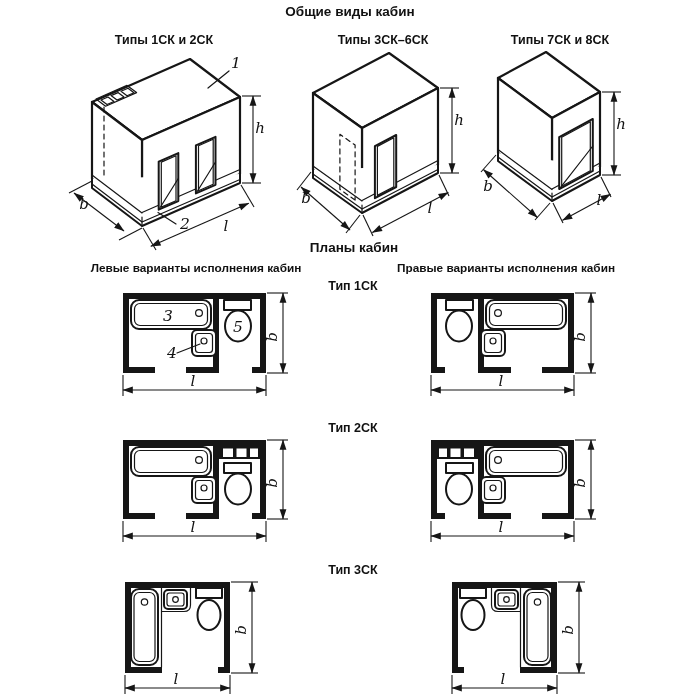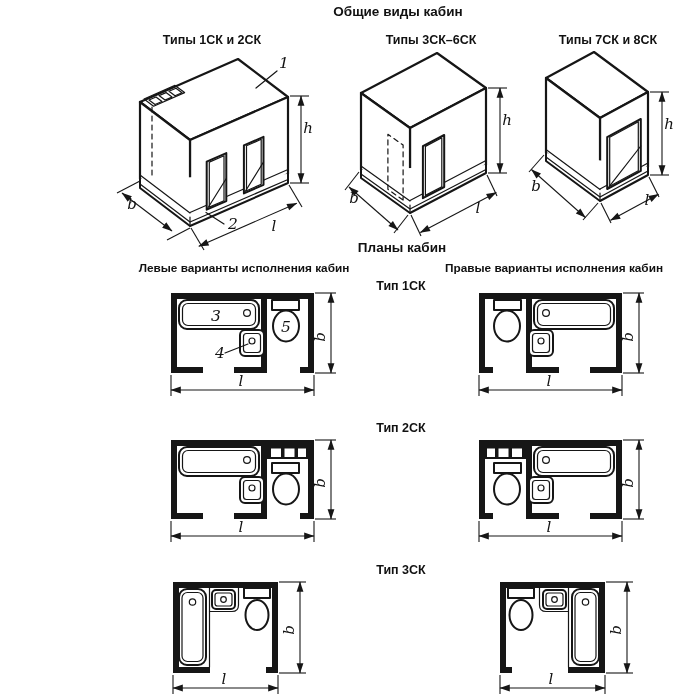--- a/index.html
+++ b/index.html
@@ -1,16 +1,16 @@
 <!DOCTYPE html>
 <html><head>
 <meta charset="utf-8">
 <style>
   html,body{margin:0;padding:0;background:#ffffff;}
-  #page{position:relative;width:596px;height:700px;background:#ffffff;font-family:"Liberation Sans",sans-serif;margin-left:48px;}
+  #page{position:relative;width:596px;height:700px;background:#ffffff;font-family:"Liberation Sans",sans-serif;}
   svg{display:block}
   .f{fill:#161616;stroke:none}
   .o{fill:#ffffff;stroke:#161616;stroke-width:2.2;stroke-linejoin:round}
   .o2{fill:#ffffff;stroke:#161616;stroke-width:2;stroke-linejoin:round}
   .t{fill:none;stroke:#161616;stroke-width:1.2;stroke-linejoin:round;stroke-linecap:round}
   .d{fill:none;stroke:#161616;stroke-width:1.1}
   .dash{stroke-dasharray:5 4}
   .lbl{font:bold 12.5px "Liberation Sans",sans-serif;fill:#111;text-anchor:middle}
   .lbl-lg{font:bold 13.5px "Liberation Sans",sans-serif;fill:#111;text-anchor:middle}
   .lbl-sm{font:bold 11.8px "Liberation Sans",sans-serif;fill:#111;text-anchor:middle}

